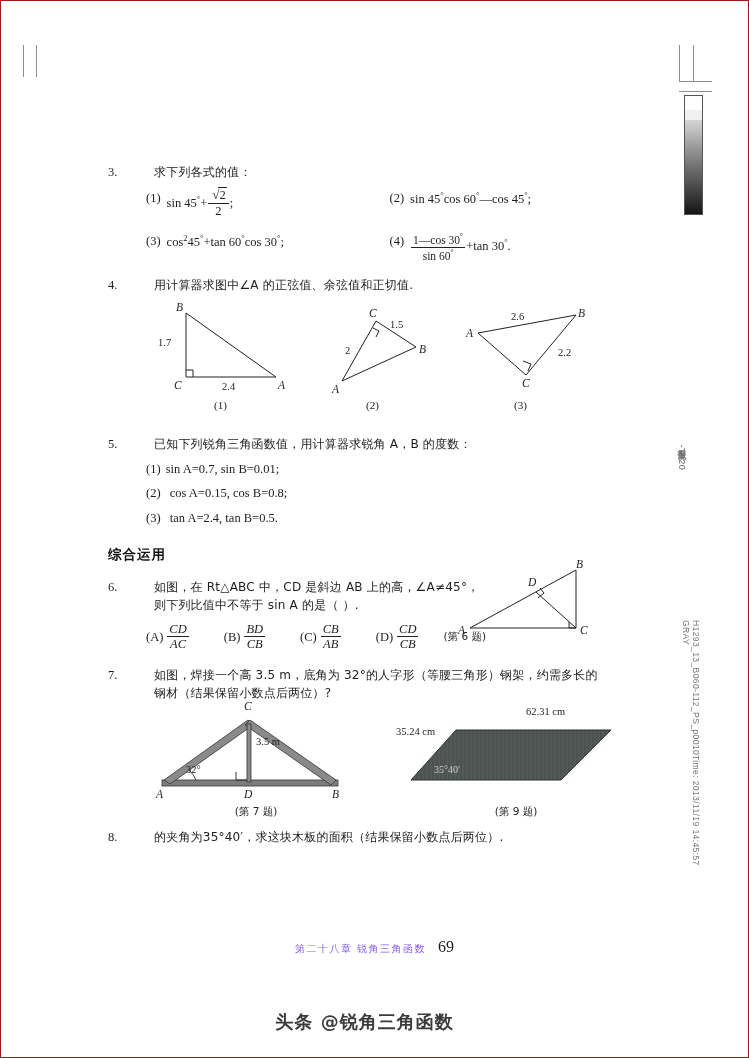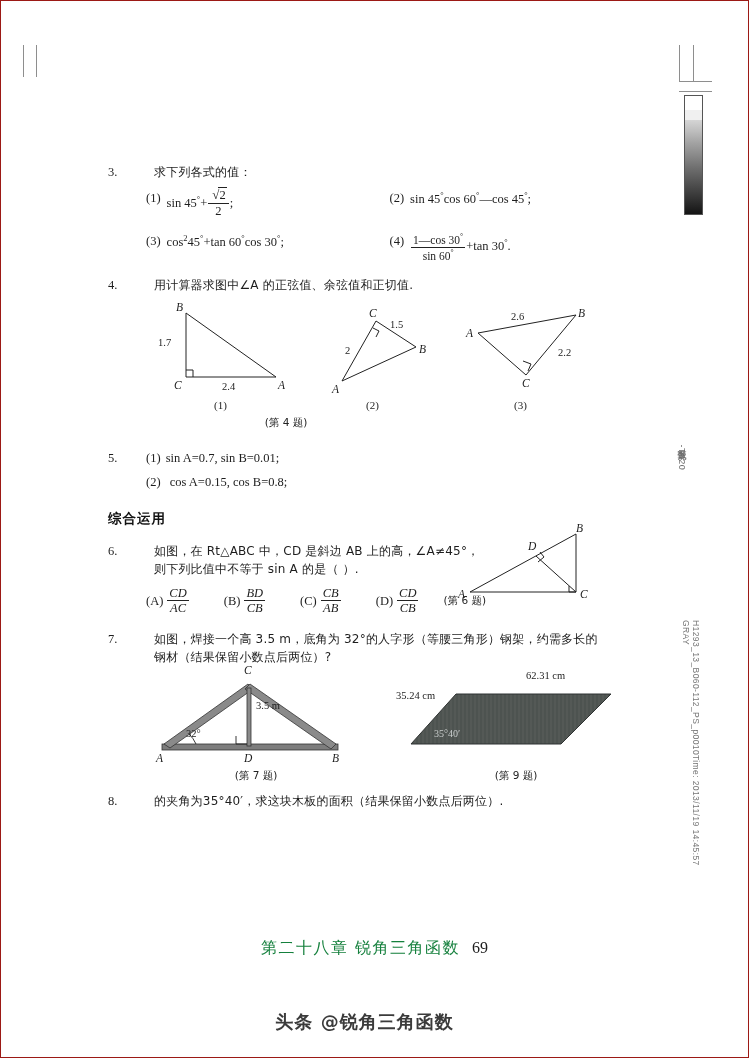--- a/index.html
+++ b/index.html
@@ -232,22 +232,22 @@
   
   #footer {
     position: absolute;
     left: 0; top: 935px;
     width: 743px;
     text-align: center;
   }
   #footer-inner {
     display: inline-block;
     font-family: "DejaVu Sans", "Liberation Sans", sans-serif;
-    font-size: 16px;
-    color: #15803d;
+    font-size: 10px;
+    color: #8b5cf6;
     letter-spacing: 1.5px;
   }
   #footer-page { margin-left: 12px; font-family: "Liberation Serif", serif; letter-spacing: 0; }
 
   
   #watermark {
     position: absolute;
     left: 0; top: 1010px;
     width: 749px;
     text-align: center;
@@ -371,35 +371,39 @@
             <span class="fig-label" style="position:absolute; left:240px; top:98px;">(2)</span>
 
             <span class="vtx" style="left:340px; top:26px;">A</span>
             <span class="vtx" style="left:452px; top:6px;">B</span>
             <span class="vtx" style="left:396px; top:76px;">C</span>
             <span class="dim" style="left:385px; top:10px;">2.6</span>
             <span class="dim" style="left:432px; top:46px;">2.2</span>
             <span class="fig-label" style="position:absolute; left:388px; top:98px;">(3)</span>
           </div>
 
-          <div class="fig-caption" style="width:300px; margin-left:10px; margin-top:-2px;">(第 4 题)</div>
         </div>
       </div>
 
       <div class="prob" style="margin-top:18px;">
         <span class="prob-num">5.</span>
         <div class="prob-body">
+          <span class="stem cn">已知下列锐角三角函数值，用计算器求锐角 A，B 的度数：</span>
           <div class="plainlist">
             <div class="plainrow">
               <span>(1)</span>
               <span style="margin-left:2px;">sin A=0.7, sin B=0.01;</span>
             </div>
             <div class="plainrow">
               <span>(2)</span>
               <span style="margin-left:6px;">cos A=0.15, cos B=0.8;</span>
+            </div>
+            <div class="plainrow">
+              <span>(3)</span>
+              <span style="margin-left:6px;">tan A=2.4, tan B=0.5.</span>
             </div>
           </div>
         </div>
       </div>
 
       <div id="section-heading">综合运用</div>
 
       <div class="prob">
         <span class="prob-num">6.</span>
         <div class="prob-body" style="position:relative;">

